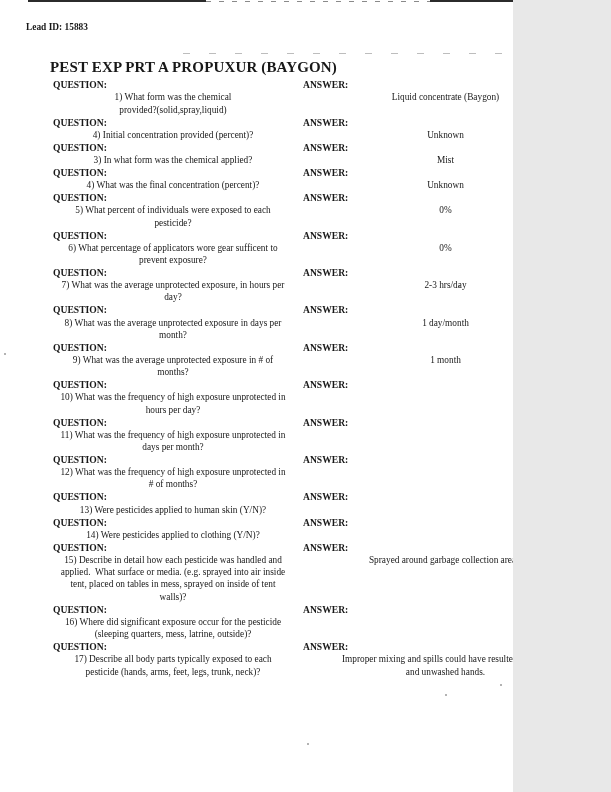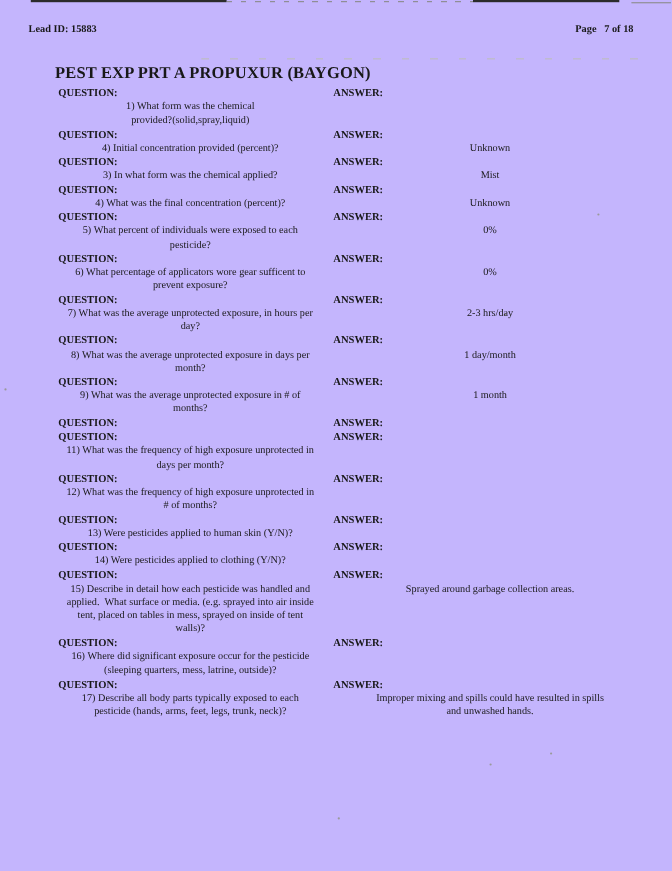--- a/index.html
+++ b/index.html
@@ -1,20 +1,20 @@
 <!DOCTYPE html>
 <html><head>
 <meta charset="utf-8">
 <style>
   html, body { margin:0; padding:0; background:#e8e8e8; }
   .page {
     position: relative;
-    width: 611px;
+    width: 513px;
     height: 792px;
-    background: #c4b5fd;
+    background: #ffffff;
     overflow: hidden;
     font-family: "Liberation Serif", serif;
     color: #181818;
   }
   
   .lead-id {
     position: absolute; left: 26px; top: 21px;
     font-size: 9.4px; font-weight: bold; line-height: 12px;
     white-space: pre;
   }
@@ -88,20 +88,21 @@
     <div class="doc-title">PEST EXP PRT A PROPUXUR (BAYGON)</div>
 
     <div class="qa">
       <div>
           <div class="lbl">QUESTION:</div>
            <div class="txt">1) What form was the chemical
 provided?(solid,spray,liquid)</div>
         </div>
       <div>
           <div class="lbl albl">ANSWER:</div>
+           <div class="txt">Liquid concentrate (Baygon)</div>
         </div>
     </div>
 
     <div class="qa">
       <div>
           <div class="lbl">QUESTION:</div>
            <div class="txt">4) Initial concentration provided (percent)?</div>
         </div>
       <div>
           <div class="lbl albl">ANSWER:</div>
@@ -187,20 +188,22 @@
         </div>
       <div>
           <div class="lbl albl">ANSWER:</div>
            <div class="txt">1 month</div>
         </div>
     </div>
 
     <div class="qa">
       <div>
           <div class="lbl">QUESTION:</div>
+           <div class="txt">10) What was the frequency of high exposure unprotected in
+hours per day?</div>
         </div>
       <div>
           <div class="lbl albl">ANSWER:</div>
            <div class="txt"></div>
         </div>
     </div>
 
     <div class="qa">
       <div>
           <div class="lbl">QUESTION:</div>

